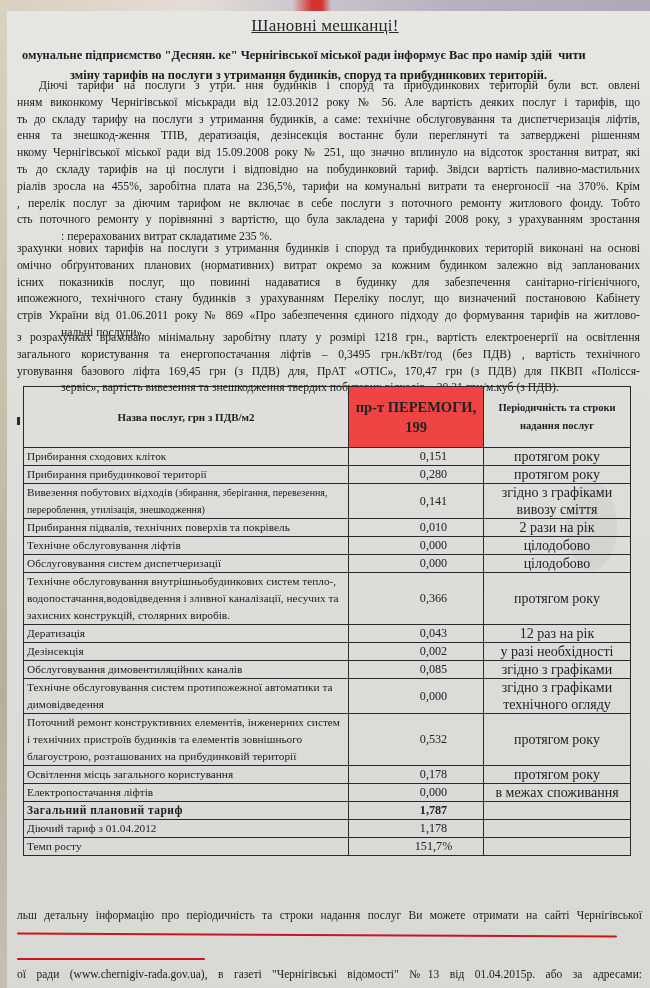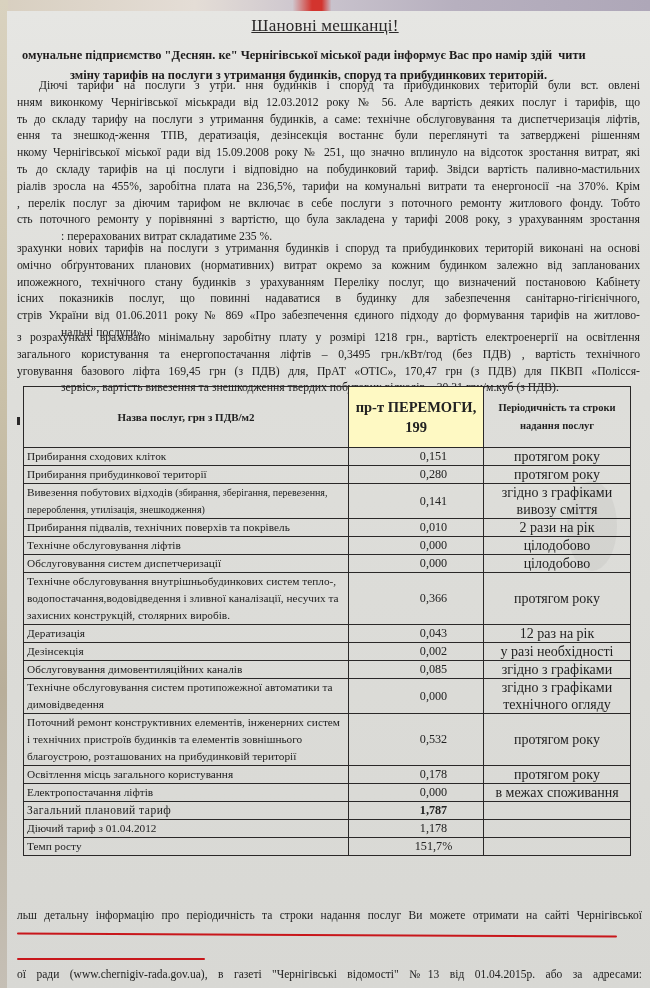--- a/index.html
+++ b/index.html
@@ -92,27 +92,27 @@
     }
     .tbl th {
       height: 60px;
       font-weight: bold;
     }
     .tbl th.h-name { width: 318px; font-size: 11px; text-align: center; }
     .tbl th.h-val {
       width: 128px;
       font-size: 14.5px;
       line-height: 20px;
-      background: #fef9c3;
+      background: #ef4444;
       text-align: center;
     }
     .tbl th.h-per { font-size: 10.5px; line-height: 18px; text-align: center; }
     .tbl td.c-val { text-align: center; font-size: 12.2px; padding-left: 38px; }
     .tbl td.c-per { text-align: center; font-size: 14px; margin-top: 44px; }
-    .tbl tr.bold td.c-name { font-weight: normal; font-size: 11.5px; letter-spacing: 0.5px; }
+    .tbl tr.bold td.c-name { font-weight: bold; font-size: 11.5px; letter-spacing: 0.5px; }
     .tbl tr.bold td.c-val { font-weight: bold; }
     .foot {
       position: absolute;
       left: 17px;
       top: 865px;
       width: 625px;
       font-size: 11.5px;
       line-height: 17.2px;
       color: #222;
     }
@@ -173,22 +173,22 @@
   <span class="line">ть до складу тарифів на ці послуги і відповідно на побудинковий тариф. Звідси вартість паливно-мастильних</span>
   <span class="line">ріалів зросла на 455%, заробітна плата на 236,5%,  тарифи на комунальні витрати та енергоносії -на 370%.  Крім</span>
   <span class="line">, перелік послуг за діючим тарифом не включає в себе послуги з поточного ремонту житлового фонду. Тобто</span>
   <span class="line">сть поточного ремонту у порівнянні з вартістю, що була закладена у тарифі 2008 року, з урахуванням зростання</span>
   <span class="line last">: перерахованих витрат складатиме  235 %.</span>
 </div>
 
 <div class="para p2">
   <span class="line">зрахунки нових тарифів на послуги з утримання будинків і споруд та прибудинкових територій виконані на основі</span>
   <span class="line">омічно обґрунтованих планових (нормативних) витрат окремо за кожним будинком залежно від запланованих</span>
+  <span class="line">існих показників послуг, що повинні надаватися в будинку для забезпечення санітарно-гігієнічного,</span>
   <span class="line">ипожежного, технічного стану будинків з урахуванням Переліку послуг, що визначений постановою Кабінету</span>
-  <span class="line">існих показників послуг, що повинні надаватися в будинку для забезпечення санітарно-гігієнічного,</span>
   <span class="line">стрів України від 01.06.2011 року   № 869 «Про забезпечення єдиного підходу до формування тарифів на житлово-</span>
   <span class="line last">нальні послуги».</span>
 </div>
 
 <div class="para p3">
   <span class="line">з розрахунках враховано мінімальну заробітну плату у розмірі 1218 грн., вартість електроенергії на освітлення</span>
   <span class="line">загального користування та енергопостачання ліфтів – 0,3495 грн./кВт/год (без ПДВ) , вартість технічного</span>
   <span class="line">уговування базового ліфта 169,45 грн (з ПДВ) для, ПрАТ «ОТІС», 170,47 грн (з ПДВ) для ПКВП «Полісся-</span>
   <span class="line last">зервіс», вартість вивезення та знешкодження твердих побутових відходів – 30,31 грн/м.куб (з ПДВ).</span>
 </div>

